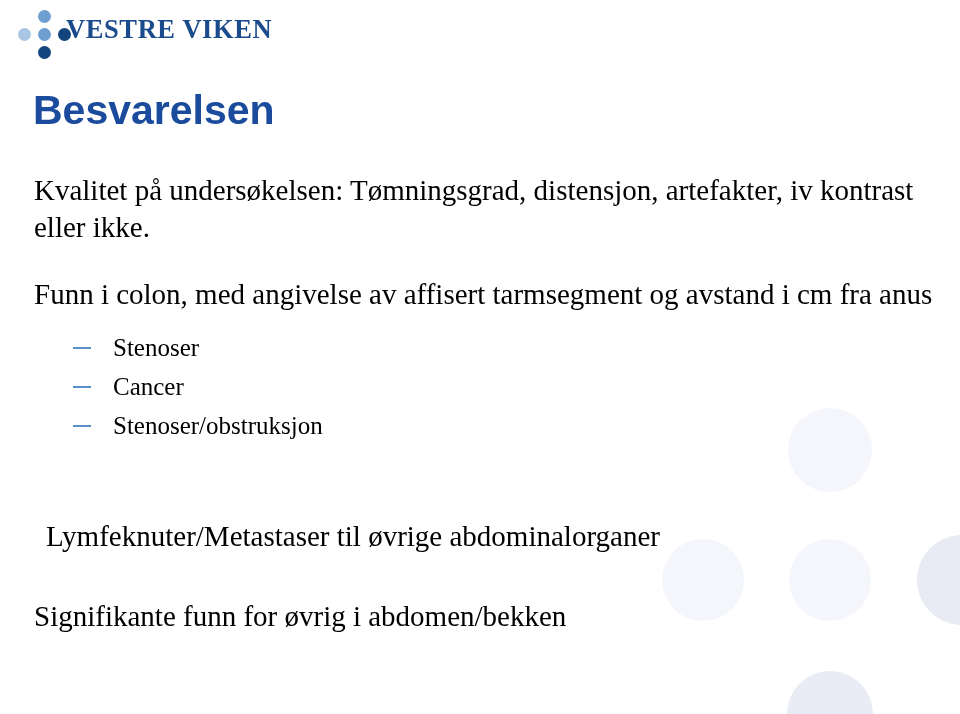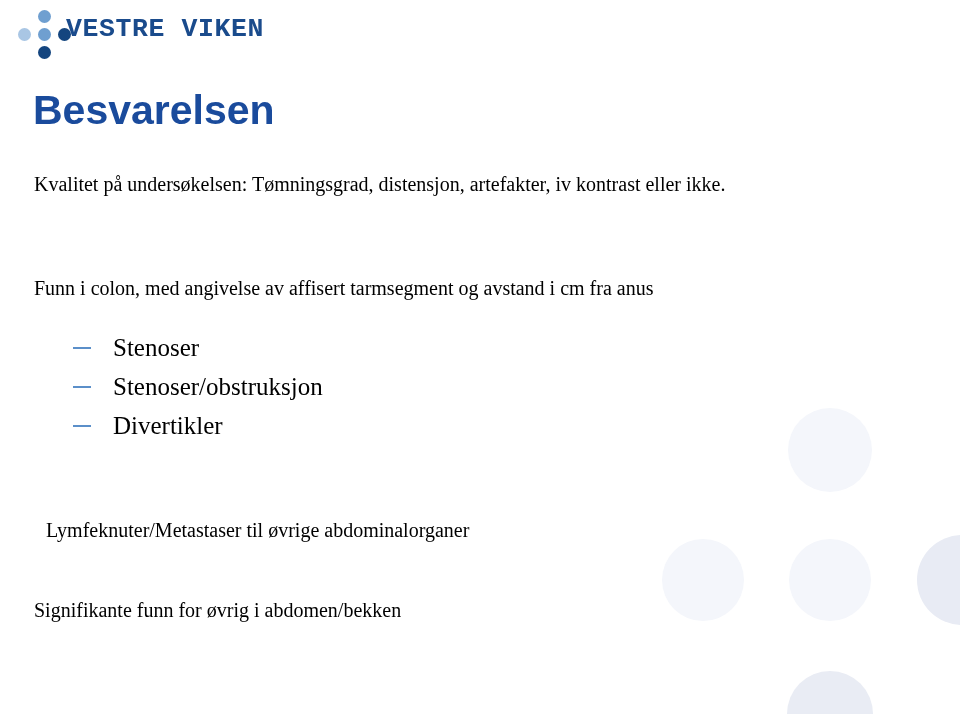--- a/index.html
+++ b/index.html
@@ -45,21 +45,21 @@
     height: 44px;
   }
   .logo-dot {
     position: absolute;
     border-radius: 50%;
   }
   #logo-wordmark {
     position: absolute;
     left: 54px;
     top: 8px;
-    font-family: Liberation Mono, monospace;
+    font-family: Liberation Serif, serif;
     font-weight: bold;
     font-size: 26.5px;
     letter-spacing: 0.6px;
     color: #1a4b8c;
     white-space: nowrap;
     line-height: 1;
   }
 
   
   #content {
@@ -78,21 +78,21 @@
     font-size: 41px;
     line-height: 1.1;
     color: #1a4b9c;
     white-space: nowrap;
   }
 
   .body-para {
     position: absolute;
     left: 34px;
     color: #000000;
-    font-size: 20px;
+    font-size: 29px;
     line-height: 1.27;
     width: 905px;
   }
   #para-quality { top: 172px; }
   #para-findings { top: 276px; }
   #para-lymph   { top: 518px; margin-left: 12px; }
   #para-signif  { top: 598px; }
 
   #bullet-list {
     position: absolute;
@@ -146,21 +146,21 @@
 <div id="content">
 
   <div id="slide-title">Besvarelsen</div>
 
   <div class="body-para" id="para-quality">Kvalitet på undersøkelsen:  Tømningsgrad, distensjon, artefakter, iv kontrast eller ikke.</div>
 
   <div class="body-para" id="para-findings">Funn i colon, med angivelse av affisert tarmsegment og avstand i cm fra anus</div>
 
   <ul id="bullet-list">
       <li><span class="dash"></span><span>Stenoser</span></li>
+      <li><span class="dash"></span><span>Cancer</span></li>
       <li><span class="dash"></span><span>Stenoser/obstruksjon</span></li>
-      <li><span class="dash"></span><span>Divertikler</span></li>
     </ul>
 
   <div class="body-para" id="para-lymph">Lymfeknuter/Metastaser til øvrige abdominalorganer</div>
 
   <div class="body-para" id="para-signif">Signifikante funn for øvrig i abdomen/bekken</div>
 
 </div>
 
 </body></html>

